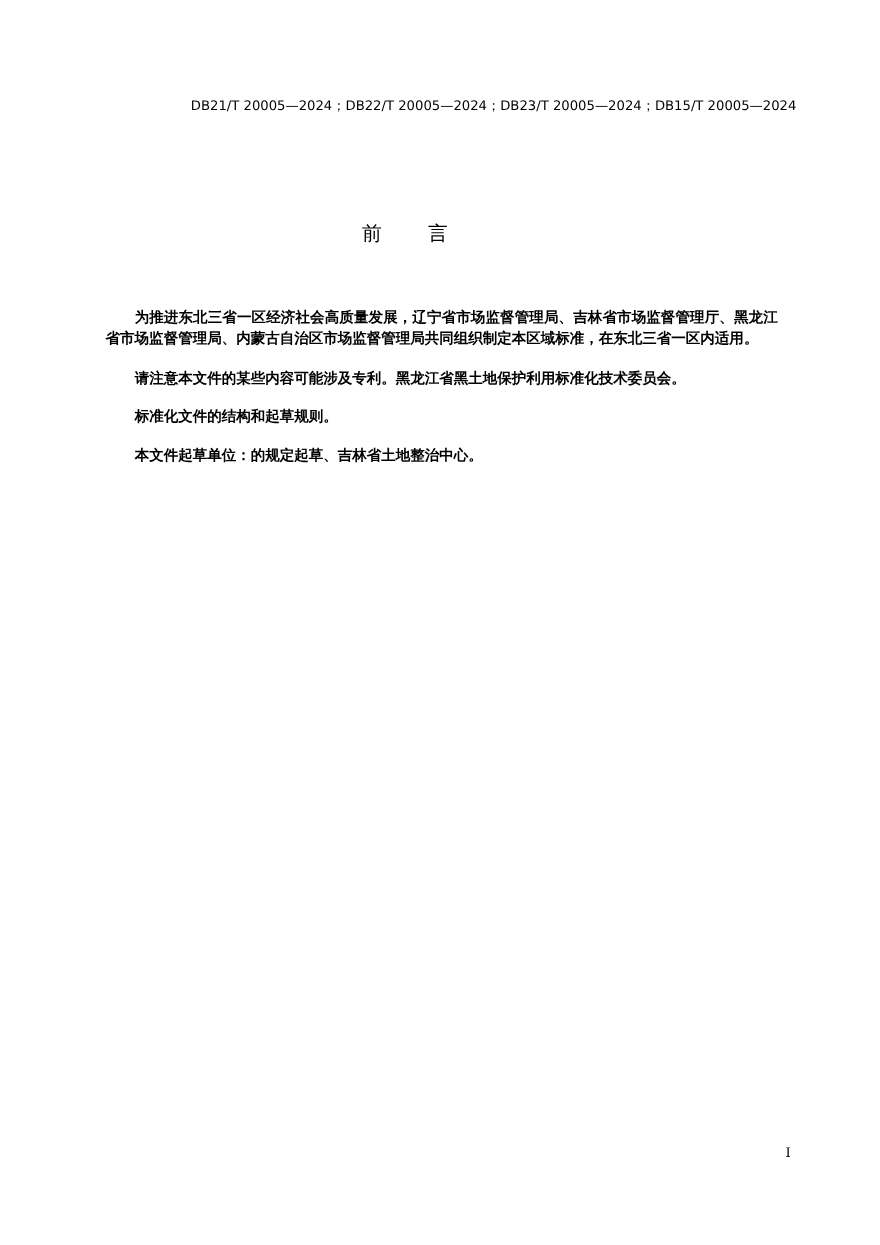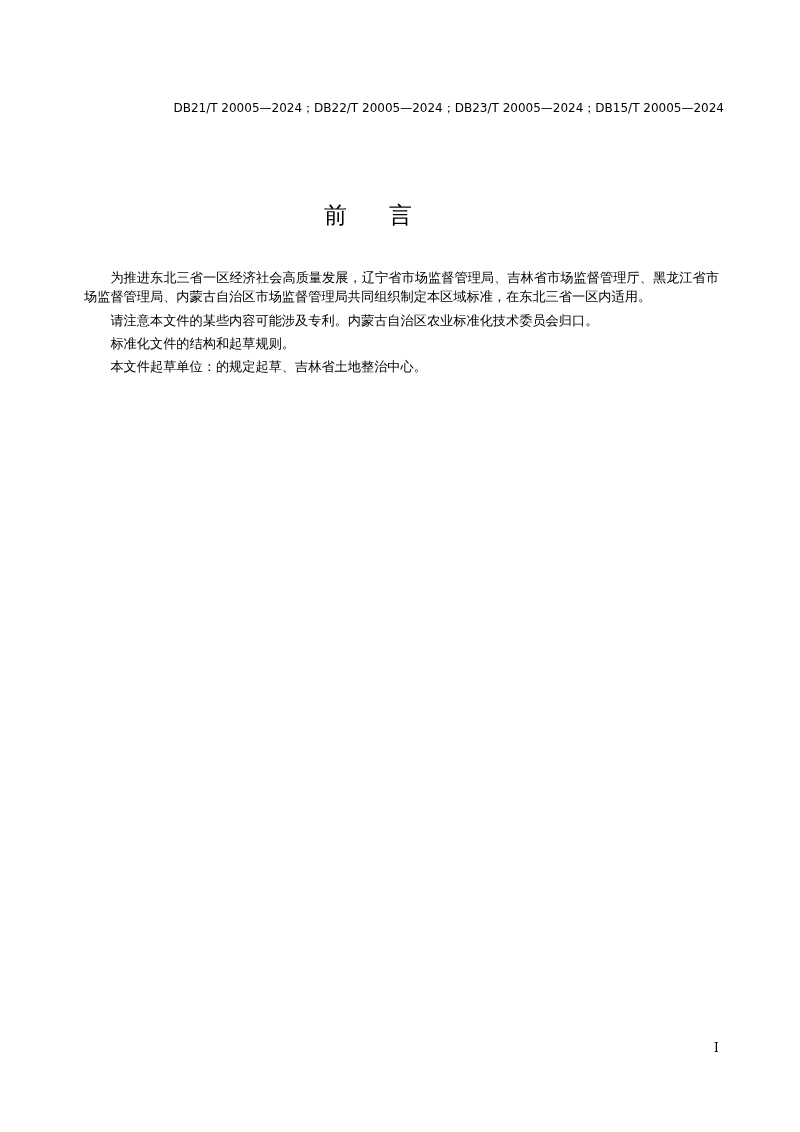--- a/index.html
+++ b/index.html
@@ -1,38 +1,38 @@
 <!DOCTYPE html>
 <html><head>
 <meta charset="utf-8">
 <style>
   html, body { margin: 0; padding: 0; background: #ffffff; }
   body { width: 800px; height: 1132px; position: relative; overflow: hidden;
          font-family: "DejaVu Serif", "Liberation Serif", serif; color: #000; }
-  .header-code { position: absolute; top: 100px; right: 76px; font-family: "DejaVu Sans", "Liberation Sans", sans-serif;
+  .header-code { position: absolute; top: 88px; right: 76px; font-family: "DejaVu Sans", "Liberation Sans", sans-serif;
                  font-size: 12px; letter-spacing: 0px; white-space: nowrap; }
   .title { position: absolute; top: 200px; left: 0; width: 736px; text-align: center;
-           font-family: "DejaVu Sans", "Liberation Sans", sans-serif; font-size: 23px; }
+           font-family: "DejaVu Sans", "Liberation Sans", sans-serif; font-size: 18px; }
   .title span { display: inline-block; }
   .title .gap { width: 42px; }
   .body { position: absolute; top: 264px; left: 80px; width: 643px; font-size: 13.2px; line-height: 19.3px; }
-  .para { text-indent: 2em; margin: 4px; text-align: justify; }
+  .para { text-indent: 2em; margin: 16px; text-align: justify; font-weight: bold; }
   .page-num { position: absolute; top: 1041px; left: 714px; font-size: 12px; }
 </style>
 </head>
 <body>
 
 <div>
   <div class="header-code">DB21/T 20005—2024；DB22/T 20005—2024；DB23/T 20005—2024；DB15/T 20005—2024</div>
 
   <div class="title">
     <span>前</span><span class="gap"></span><span>言</span>
   </div>
 
   <div class="body">
     <p class="para">为推进东北三省一区经济社会高质量发展，辽宁省市场监督管理局、吉林省市场监督管理厅、黑龙江省市场监督管理局、内蒙古自治区市场监督管理局共同组织制定本区域标准，在东北三省一区内适用。</p>
-    <p class="para">请注意本文件的某些内容可能涉及专利。内蒙古自治区农业标准化技术委员会归口。</p>
+    <p class="para">请注意本文件的某些内容可能涉及专利。黑龙江省黑土地保护利用标准化技术委员会。</p>
     <p class="para">标准化文件的结构和起草规则。</p>
     <p class="para">本文件起草单位：的规定起草、吉林省土地整治中心。</p>
   </div>
 
   <div class="page-num">I</div>
 </div>
 
 </body></html>

